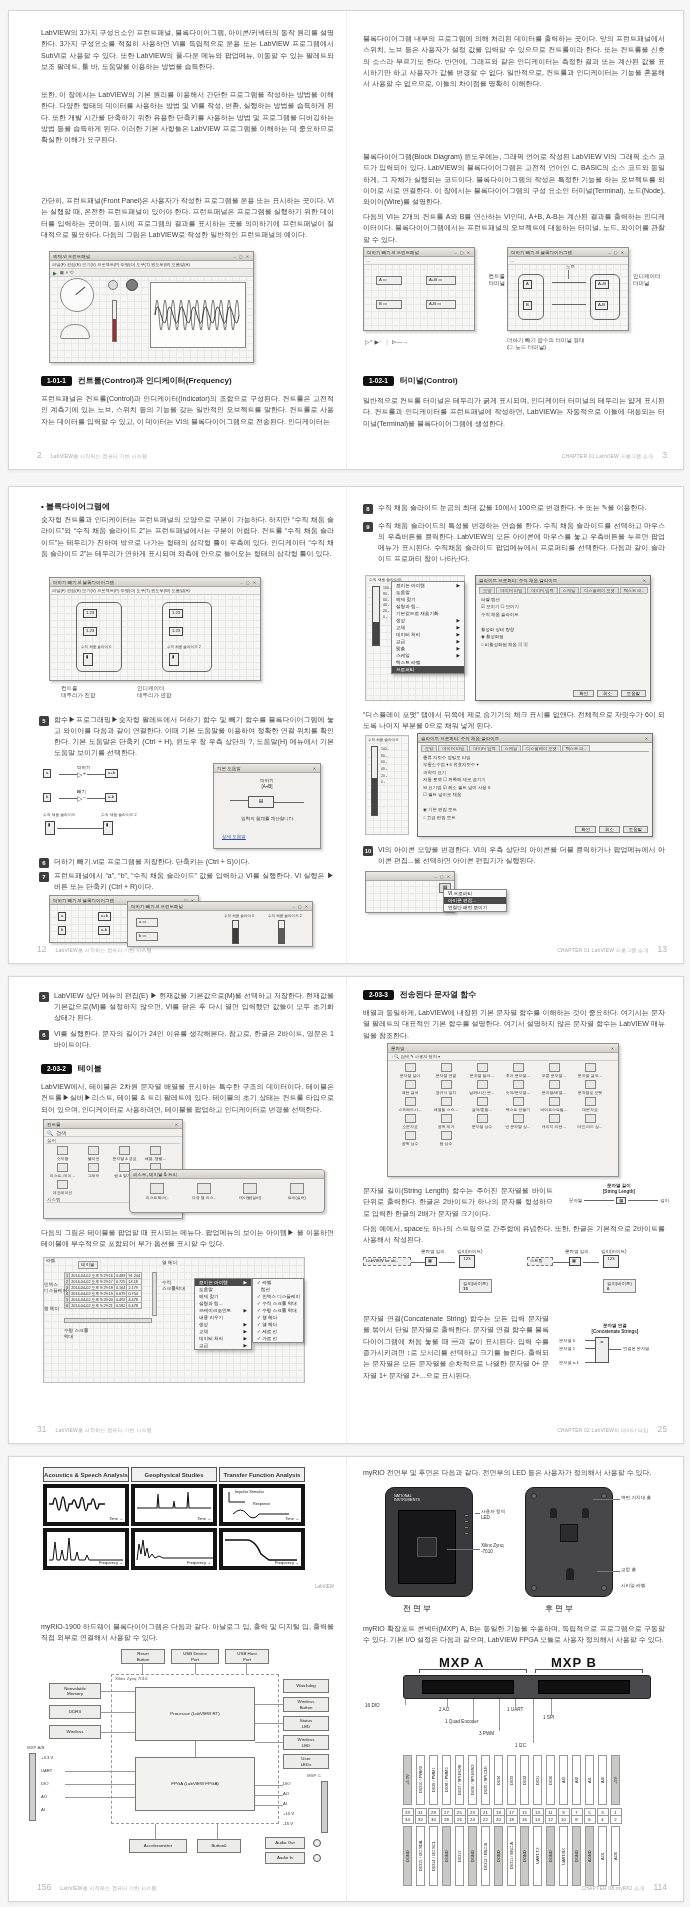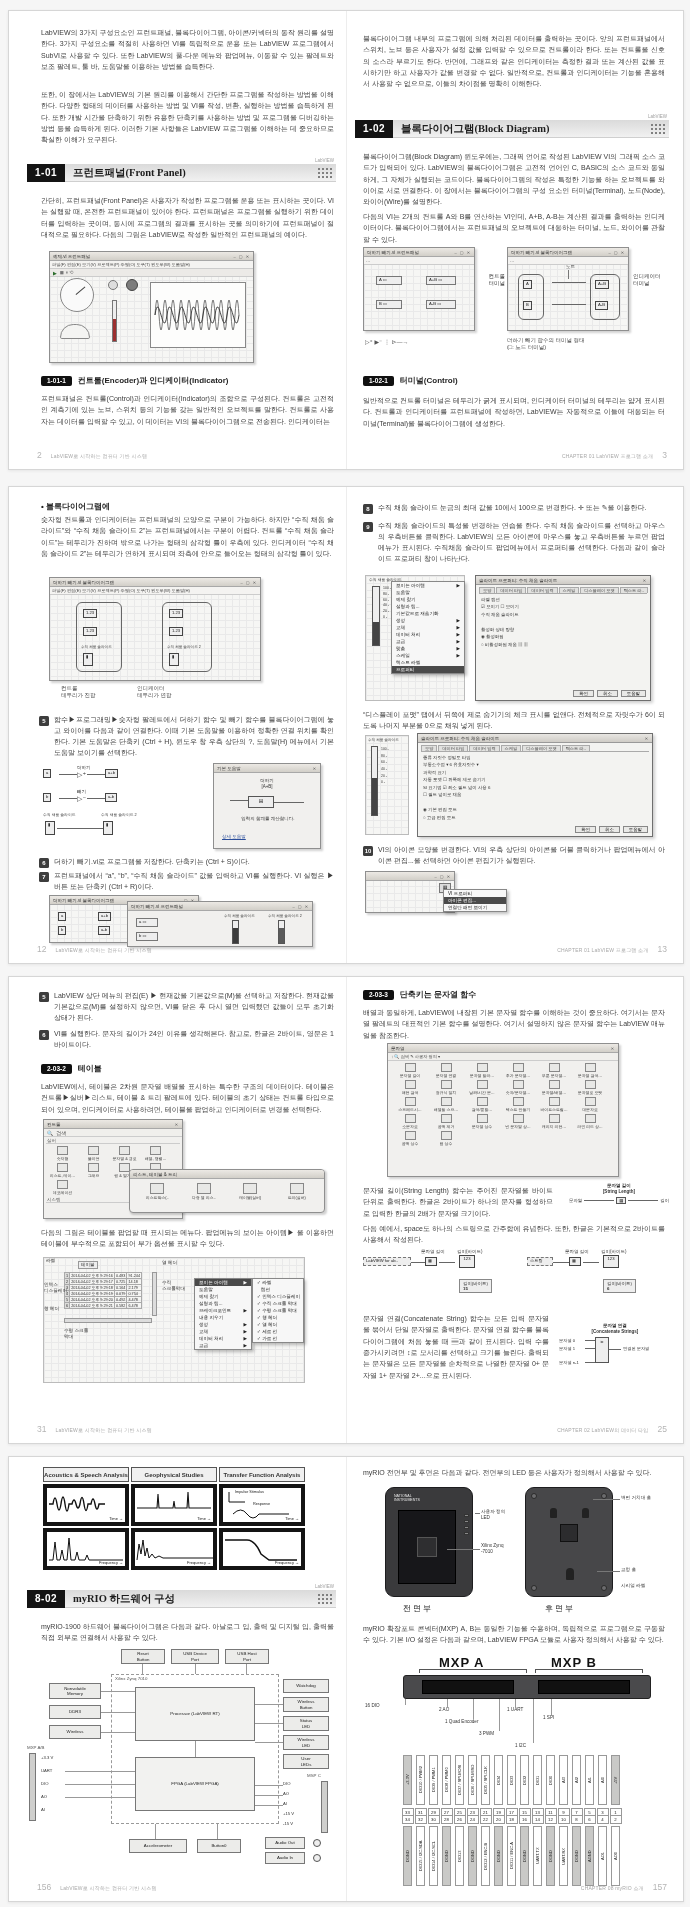--- a/index.html
+++ b/index.html
@@ -101,28 +101,20 @@
 svg{display:block}
 </style>
 </head>
 <body>
 
 <div class="spread" style="top:10px;height:460px">
   <div class="page">
     <div class="para abs" style="left:32px;right:12px;top:16px">LabVIEW의 3가지 구성요소인 프런트패널, 블록다이어그램, 아이콘/커넥터의 동작 원리를 설명한다. 3가지 구성요소를 적절히 사용하면 VI를 독립적으로 운용 또는 LabVIEW 프로그램에서 SubVI로 사용할 수 있다. 또한 LabVIEW의 풀-다운 메뉴와 팝업메뉴, 이동할 수 있는 팔레트와 보조 팔레트, 툴 바, 도움말을 이용하는 방법을 습득한다.</div>
     <div class="para abs" style="left:32px;right:12px;top:78px">또한, 이 장에서는 LabVIEW의 기본 원리를 이용해서 간단한 프로그램을 작성하는 방법을 이해한다. 다양한 형태의 데이터를 사용하는 방법 및 VI를 작성, 변환, 실행하는 방법을 습득하게 된다. 또한 개발 시간을 단축하기 위한 유용한 단축키를 사용하는 방법 및 프로그램을 디버깅하는 방법 등을 습득하게 된다. 이러한 기본 사항들은 LabVIEW 프로그램을 이해하는 데 중요하므로 확실한 이해가 요구된다.</div>
 
-    <div class="abs" style="left:18px;right:10px;top:146px">
-      <div class="brandline">LabVIEW</div>
-      <div class="secbar">
-        <span class="secnum">1-01</span>
-        <span class="sectitle">프런트패널(Front Panel)</span>
-        <span class="secdots"></span>
-      </div>
-    </div>
 
     <div class="para abs" style="left:32px;right:12px;top:184px">간단히, 프런트패널(Front Panel)은 사용자가 작성한 프로그램을 운용 또는 표시하는 곳이다. VI는 실행할 때, 온전한 프런트패널이 있어야 한다. 프런트패널은 프로그램을 실행하기 위한 데이터를 입력하는 곳이며, 동시에 프로그램의 결과를 표시하는 곳을 의미하기에 프런트패널이 절대적으로 필요하다. 다음의 그림은 LabVIEW로 작성한 일반적인 프런트패널의 예이다.</div>
 
     <div class="win gridbg" style="left:40px;top:240px;width:205px;height:112px">
       <div class="tbar">
           <span>예제.vi 프런트패널</span>
           <span class="wbtns">– ▢ ✕</span>
         </div>
       <div class="menurow">파일(F)  편집(E)  보기(V)  프로젝트(P)  수행(O)  도구(T)  윈도우(W)  도움말(H)</div>
       <div class="toolrow">
@@ -145,41 +137,33 @@
       <div class="abs" style="left:100px;top:30px;width:96px;height:66px;border:1px solid #888;background:#fdfdfc">
         <svg width="94" height="64" viewBox="0 0 94 64">
           <path d="M4 32 Q6 2 8 32 T12 32 T16 32 T20 32 T24 32 T28 32 T32 32 T36 32 T40 32 T44 32 T48 32 T52 32 T56 32 T60 32 T64 32 T68 32 T72 32 T76 32 T80 32 T84 32 T88 32" fill="none" stroke="#555" stroke-width=".8"></path>
           <path d="M4 32 C8 4 12 60 16 32 C20 4 24 60 28 32 C32 4 36 60 40 32 C44 4 48 60 52 32 C56 4 60 60 64 32 C68 4 72 60 76 32 C80 4 84 60 88 32" fill="none" stroke="#333" stroke-width=".9"></path>
         </svg>
       </div>
     </div>
 
     <div class="abs subsec" style="left:32px;top:364px">
       <span class="subnum">1-01-1</span>
-      <span class="subtitle">컨트롤(Encoder)과 인디케이터(Indicator)</span>
+      <span class="subtitle">컨트롤(Control)과 인디케이터(Frequency)</span>
     </div>
     <div class="para abs" style="left:32px;right:12px;top:382px">프런트패널은 컨트롤(Control)과 인디케이터(Indicator)의 조합으로 구성된다. 컨트롤은 고전적인 계측기에 있는 노브, 스위치 등의 기능을 갖는 일반적인 오브젝트를 말한다. 컨트롤로 사용자는 데이터를 입력할 수 있고, 이 데이터는 VI의 블록다이어그램으로 전송된다. 인디케이터는</div>
 
     <div class="footL">
       <span class="pno">2</span>
       <span class="ptxt">LabVIEW로 시작하는 컴퓨터 기반 시스템</span>
     </div>
   </div>
 
   <div class="page right">
     <div class="para abs" style="left:16px;right:18px;top:22px">블록다이어그램 내부의 프로그램에 의해 처리된 데이터를 출력하는 곳이다. 앞의 프런트패널에서 스위치, 노브 등은 사용자가 설정 값을 입력할 수 있으므로 컨트롤이라 한다. 또는 컨트롤을 신호의 소스라 부르기도 한다. 반면에, 그래프와 같은 인디케이터는 측정한 결과 또는 계산된 값을 표시하기만 하고 사용자가 값을 변경할 수 없다. 일반적으로, 컨트롤과 인디케이터는 기능을 혼용해서 사용할 수 없으므로, 이들의 차이점을 명확히 이해한다.</div>
 
-    <div class="abs" style="left:8px;right:14px;top:102px">
-      <div class="brandline">LabVIEW</div>
-      <div class="secbar">
-        <span class="secnum">1-02</span>
-        <span class="sectitle">블록다이어그램(Block Diagram)</span>
-        <span class="secdots"></span>
-      </div>
-    </div>
 
     <div class="para abs" style="left:16px;right:18px;top:140px">블록다이어그램(Block Diagram) 윈도우에는, 그래픽 언어로 작성된 LabVIEW VI의 그래픽 소스 코드가 입력되어 있다. LabVIEW의 블록다이어그램은 고전적 언어인 C, BASIC의 소스 코드와 동일하게, 그 자체가 실행되는 코드이다. 블록다이어그램의 작성은 특정한 기능을 하는 오브젝트를 와이어로 서로 연결한다. 이 장에서는 블록다이어그램의 구성 요소인 터미널(Terminal), 노드(Node), 와이어(Wire)를 설명한다.</div>
     <div class="para abs" style="left:16px;right:18px;top:200px">다음의 VI는 2개의 컨트롤 A와 B를 연산하는 VI인데, A+B, A-B는 계산된 결과를 출력하는 인디케이터이다. 블록다이어그램에서는 프런트패널의 오브젝트에 대응하는 터미널, 노드, 와이어를 관찰할 수 있다.</div>
 
     <div class="win gridbg" style="left:16px;top:236px;width:112px;height:84px">
       <div class="tbar">
           <span>더하기 빼기.vi 프런트패널</span>
           <span class="wbtns">– ▢ ✕</span>
         </div>
       <div class="menurow">…</div>
@@ -795,21 +779,21 @@
 
     <div class="footL">
       <span class="pno">31</span>
       <span class="ptxt">LabVIEW로 시작하는 컴퓨터 기반 시스템</span>
     </div>
   </div>
 
   <div class="page right">
     <div class="abs subsec" style="left:16px;top:12px">
       <span class="subnum">2-03-3</span>
-      <span class="subtitle">단축키는 문자열 함수</span>
+      <span class="subtitle">전송된다 문자열 함수</span>
     </div>
     <div class="para abs" style="left:16px;right:18px;top:30px">배열과 동일하게, LabVIEW에 내장된 기본 문자열 함수를 이해하는 것이 중요하다. 여기서는 문자열 팔레트의 대표적인 기본 함수를 설명한다. 여기서 설명하지 않은 문자열 함수는 LabVIEW 매뉴얼을 참조한다.</div>
 
     <div class="win" style="left:40px;top:66px;width:232px;height:134px">
       <div class="tbar">
           <span>문자열</span>
           <span class="wbtns">✕</span>
         </div>
       <div class="toolrow" style="background:#f0efec;color:#444;font-size:4.2px">
           <span>↑  🔍 검색  ✎ 사용자 정의 ▾</span>
@@ -1055,25 +1039,20 @@
           <svg width="78" height="32" viewBox="0 0 78 32">
               <path d="M2 8 l22 0 q8 0 14 14 l8 6 l28 0" fill="none" stroke="#111" stroke-width="1.4"></path>
             </svg>
           <span class="siglab">Frequency →</span>
         </div>
       </div>
     </div>
 
     <div class="abs" style="left:18px;right:10px;top:126px">
       <div class="brandline">LabVIEW</div>
-      <div class="secbar">
-        <span class="secnum">8-02</span>
-        <span class="sectitle">myRIO 하드웨어 구성</span>
-        <span class="secdots"></span>
-      </div>
     </div>
     <div class="para abs" style="left:32px;right:12px;top:164px">myRIO-1900 하드웨어 블록다이어그램은 다음과 같다. 아날로그 입, 출력 및 디지털 입, 출력을 직접 외부로 연결해서 사용할 수 있다.</div>
 
     <div class="abs" style="left:16px;top:192px;width:306px;height:216px">
       <div class="bd" style="left:96px;top:0;width:44px;height:15px">Reset
 Button</div>
       <div class="bd" style="left:146px;top:0;width:48px;height:15px">USB Device
 Port</div>
       <div class="bd" style="left:200px;top:0;width:44px;height:15px">USB Host
 Port</div>
@@ -1327,16 +1306,16 @@
         <div class="pincol">
           <span class="plabel t gnd">+5V</span>
           <span class="pnum">1</span>
           <span class="pnum">2</span>
           <span class="plabel b">AO0</span>
         </div>
       </div>
 
     <div class="footR">
       <span class="ptxt">CHAPTER 08 myRIO 소개</span>
-      <span class="pno">157</span>
+      <span class="pno">114</span>
     </div>
   </div>
 </div>
 
 </body></html>

